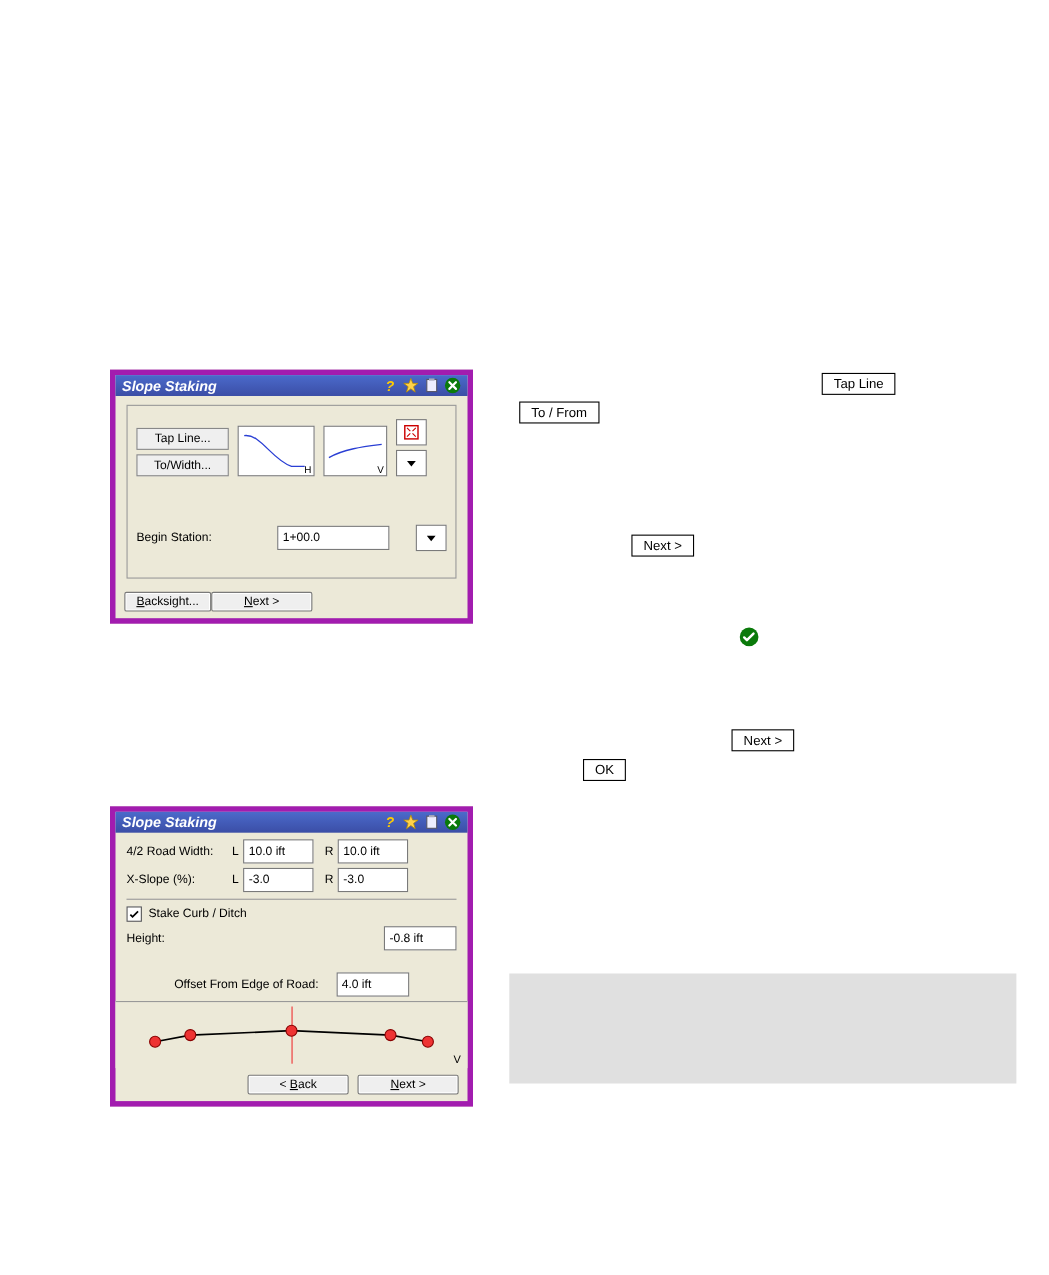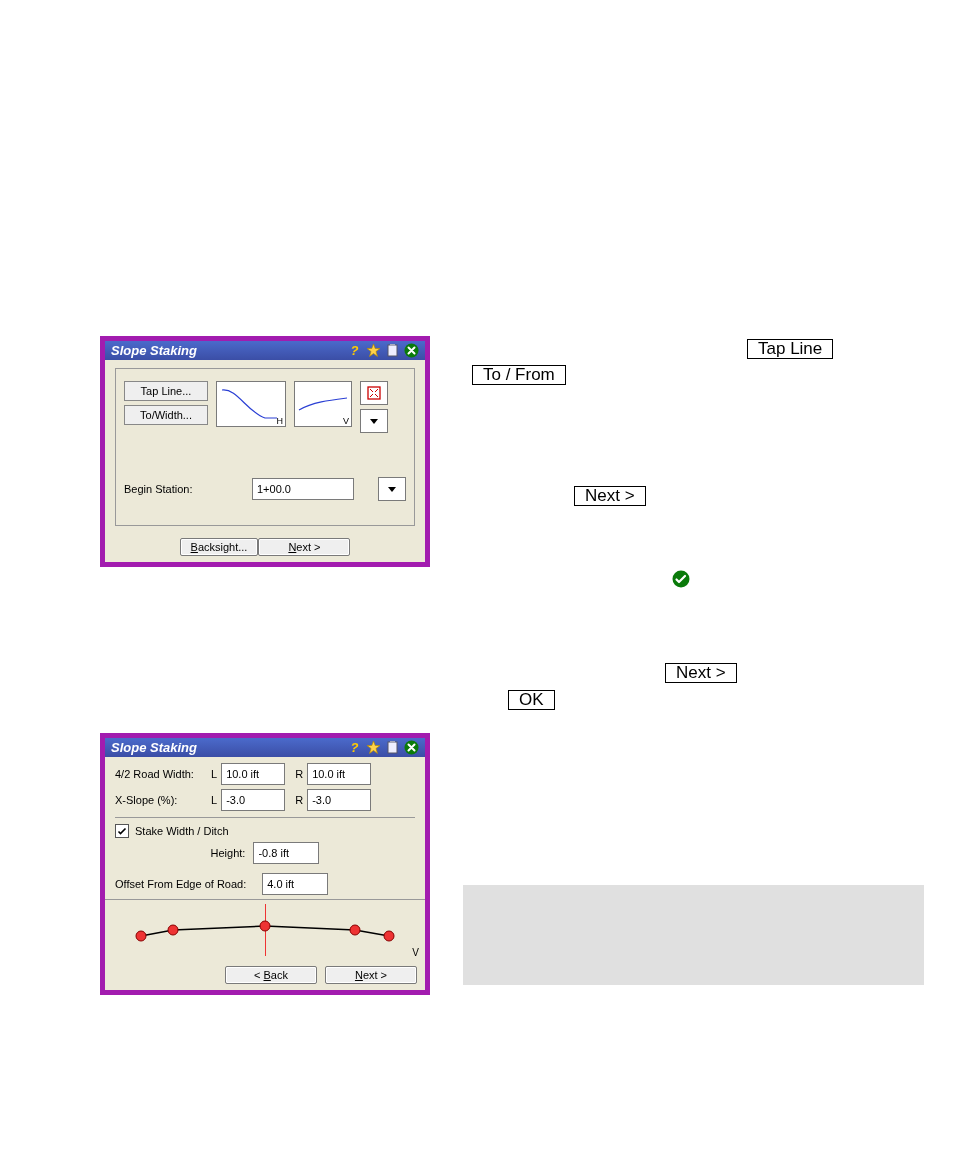--- a/index.html
+++ b/index.html
@@ -1,41 +1,41 @@
 <!DOCTYPE html>
 <html><head>
 <meta charset="utf-8">
 <style>
   html,body{margin:0;padding:0}
   body{background:#fff;font-family:"Segoe UI","Tahoma",Arial,sans-serif;font-size:12px;color:#000;width:954px}
   .page{position:relative;width:954px;min-height:1159px;padding:40px 60px 40px 100px;box-sizing:border-box}
   
-  .call{position:absolute;border:1px solid #000;padding:1px 10px;font-size:17px;line-height:16px;background:#fff}
+  .call{position:absolute;border:1px solid #000;padding:1px 10px;font-size:12px;line-height:16px;background:#fff}
   .call-1{left:747px;top:339px}
   .call-2{left:472px;top:365px}
   .call-3{left:574px;top:486px}
   .call-4{left:665px;top:663px}
-  .call-5{left:508px;top:690px}
+  .call-5{left:530px;top:690px}
   .greencheck{position:absolute;left:672px;top:570px;width:18px;height:18px}
   .greencheck svg{width:18px;height:18px}
   
   .win{position:absolute;width:320px;border:5px solid #a21caf;background:#ece9d8;font-size:11px}
   .title{background:linear-gradient(#4b6acb,#3b4ea6);color:#fff;padding:2px 6px;display:flex;align-items:center;font-style:italic;font-weight:bold;font-size:13px}
   .title .spacer{flex:1}
   .ticon{margin-left:4px;display:inline-flex}
   .ticon svg{width:15px;height:15px}
   .content{padding:8px 10px}
   .grp{border:1px solid #999;padding:12px 8px 10px;background:#ece9d8}
   .btn{display:inline-block;border:1px solid #7a7a7a;background:#efefef;padding:2px 10px;font-size:11px;border-radius:2px;text-align:center;box-shadow:inset 0 0 0 1px #fff}
   .w-btn{border:1px solid #888;background:#efefef;font-size:11px;padding:3px 6px;min-width:70px;display:inline-block;text-align:center}
   .sq{border:1px solid #7a7a7a;background:#fff;width:26px;height:22px;display:inline-flex;align-items:center;justify-content:center}
   .preview{border:1px solid #7a7a7a;background:#fff;display:inline-block;position:relative}
   .field{border:1px solid #7a7a7a;background:#fff;padding:1px 4px;font-size:11px;height:18px;line-height:18px;display:inline-block}
   .row{display:flex;align-items:center;gap:8px}
-  .foot{display:flex;justify-content:center;padding:4px 8px 6px}
+  .foot{display:flex;justify-content:flex-start;padding:4px 8px 6px}
   
   .win1{left:100px;top:336px}
   .win2{left:100px;top:733px}
   
   .profile{border-top:1px solid #999;height:60px;position:relative;background:#ece9d8}
   .pt{width:9px;height:9px;border-radius:50%;background:#e33;border:1px solid #800;position:absolute;transform:translate(-50%,-50%)}
   .grey-banner{position:absolute;left:463px;top:885px;width:461px;height:100px;background:#e0e0e0}
   label.small{font-size:11px}
 </style>
 </head>
@@ -80,21 +80,21 @@
       <span class="ticon">
         <svg viewBox="0 0 15 15">
             <circle cx="7.5" cy="7.5" r="7" fill="#0a7a0a"></circle>
             <path d="M4.5 4.5l6 6M10.5 4.5l-6 6" stroke="#fff" stroke-width="2" stroke-linecap="round"></path>
           </svg>
       </span>
     </div>
 
     <div class="content">
       <div class="grp" style="position:relative;padding-bottom:24px">
-        <div class="row" style="align-items:flex-start">
+        <div class="row" style="align-items:flex-end">
           <div style="display:flex;flex-direction:column;gap:4px">
             <span class="w-btn">Tap Line...</span>
             <span class="w-btn">To/Width...</span>
           </div>
           <span class="preview" style="width:68px;height:44px">
             <svg viewBox="0 0 68 44" style="position:absolute;inset:0">
                 <path d="M5 8 C 20 6, 30 30, 48 36 L60 36" fill="none" stroke="#2a3fd4" stroke-width="1.2"></path>
               </svg>
             <span style="position:absolute;right:2px;bottom:0;font-size:9px">H</span>
           </span>
@@ -183,27 +183,27 @@
         <span class="field" style="width:54px">-3.0</span>
       </div>
 
       <div style="border-top:1px solid #999;padding:6px 0 4px">
         <label class="row" style="gap:6px">
           <span style="width:12px;height:12px;border:1px solid #555;background:#fff;display:inline-flex;align-items:center;justify-content:center">
             <svg width="10" height="10" viewBox="0 0 10 10">
                 <path d="M1.5 5.5l2 2 5-5" fill="none" stroke="#000" stroke-width="1.6"></path>
               </svg>
           </span>
-          <span>Stake Width / Ditch</span>
+          <span>Stake Curb / Ditch</span>
         </label>
-        <div class="row" style="justify-content:center;gap:8px;margin-top:4px">
+        <div class="row" style="justify-content:space-between;gap:8px;margin-top:4px">
           <label class="small">Height:</label>
           <span class="field" style="width:56px">-0.8 ift</span>
         </div>
-        <div class="row" style="justify-content:flex-start;gap:16px;margin-top:9px">
+        <div class="row" style="justify-content:center;gap:16px;margin-top:20px">
           <label class="small">Offset From Edge of Road:</label>
           <span class="field" style="width:56px">4.0 ift</span>
         </div>
       </div>
     </div>
 
     <div class="profile">
 
       <div style="position:absolute;left:50%;top:4px;bottom:4px;width:1px;background:#e33"></div>
 

